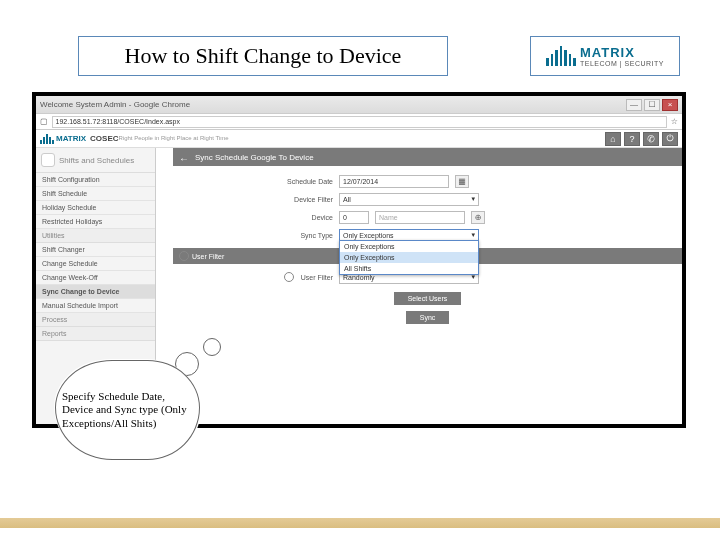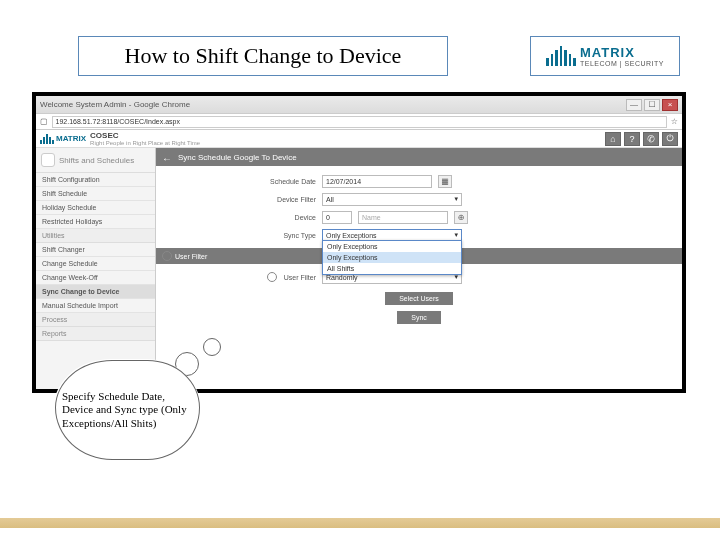--- a/index.html
+++ b/index.html
@@ -56,21 +56,21 @@
   .logo-text { display:flex; flex-direction:column; }
   .logo-text .big { font-size: 13px; font-weight: bold; color:#0a6d8f; letter-spacing:1px;}
   .logo-text .small { font-size: 7px; color:#555; letter-spacing:0.5px;}
 
   
   .window {
     position: absolute;
     top: 92px;
     left: 32px;
     width: 654px;
-    height: 301px;
+    height: 336px;
     border: 4px solid #000;
     background: #fff;
     overflow: hidden;
     font-size: 8px;
     color:#333;
   }
 
   .chrome-title {
     height: 18px;
     background: linear-gradient(#eaeaea,#dcdcdc);
@@ -118,21 +118,21 @@
   .mini-logo .bars div:nth-child(3){height:100%;}
   .mini-logo .bars div:nth-child(4){height:70%;}
   .mini-logo .bars div:nth-child(5){height:40%;}
   .brand-aux { font-size:6px; color:#999; }
   .top-icons { margin-left:auto; display:flex; gap:3px; }
   .top-icons div {
     width:16px;height:14px;background:#7a7a7a;border:1px solid #666;
     display:flex;align-items:center;justify-content:center;color:#fff;font-size:9px;
   }
 
-  .app-body { display:flex; height: calc(100% - 52px); }
+  .app-body { display:flex; height: calc(100% - 52px); gap: 17px; }
 
   .sidebar {
     width:120px; background:#f4f4f4; border-right:1px solid #ccc;
     display:flex;flex-direction:column;
     font-size:7px;
   }
   .side-head {
     padding:5px 5px; color:#888; font-size:8px; display:flex; gap:4px; align-items:center;
     border-bottom:1px solid #ddd;
   }
@@ -287,21 +287,21 @@
     <div class="mini-logo">
       <div class="bars">
           <div></div>
           <div></div>
           <div></div>
           <div></div>
           <div></div>
         </div>
       <span>MATRIX</span>
     </div>
-    <div style="display:flex;flex-direction:column;line-height:1;">
+    <div style="display:flex;flex-direction:row;line-height:1;">
       <span style="font-size:8px;font-weight:bold;color:#444">COSEC</span>
       <span class="brand-aux">Right People in Right Place at Right Time</span>
     </div>
     <div class="top-icons">
       <div>⌂</div>
       <div>?</div>
       <div>✆</div>
       <div>⏻</div>
     </div>
   </div>

